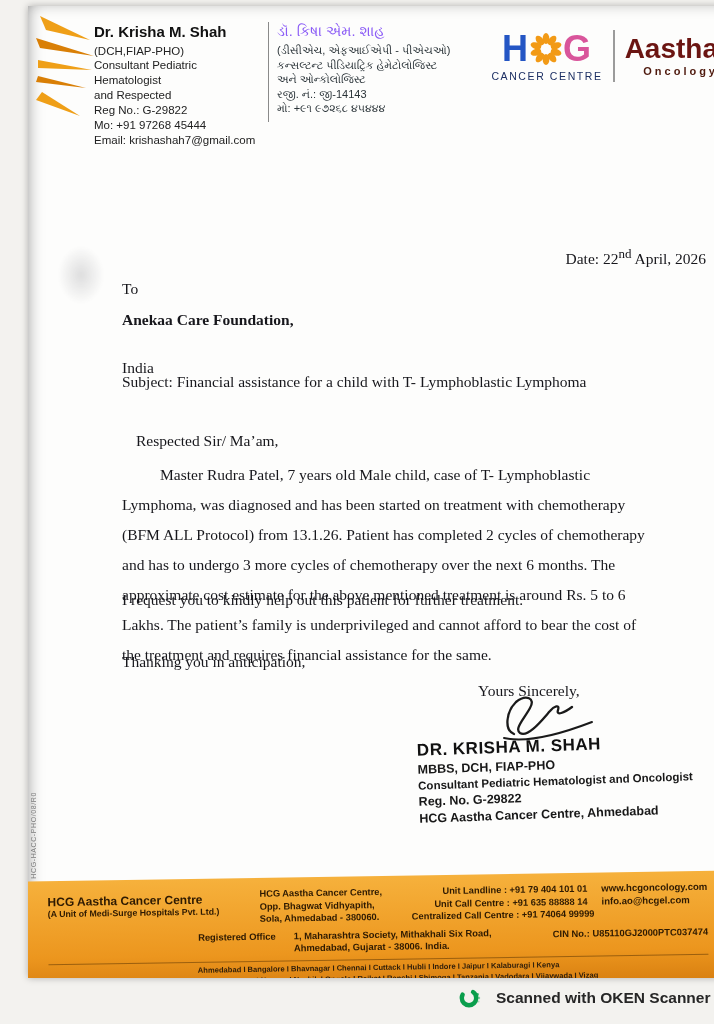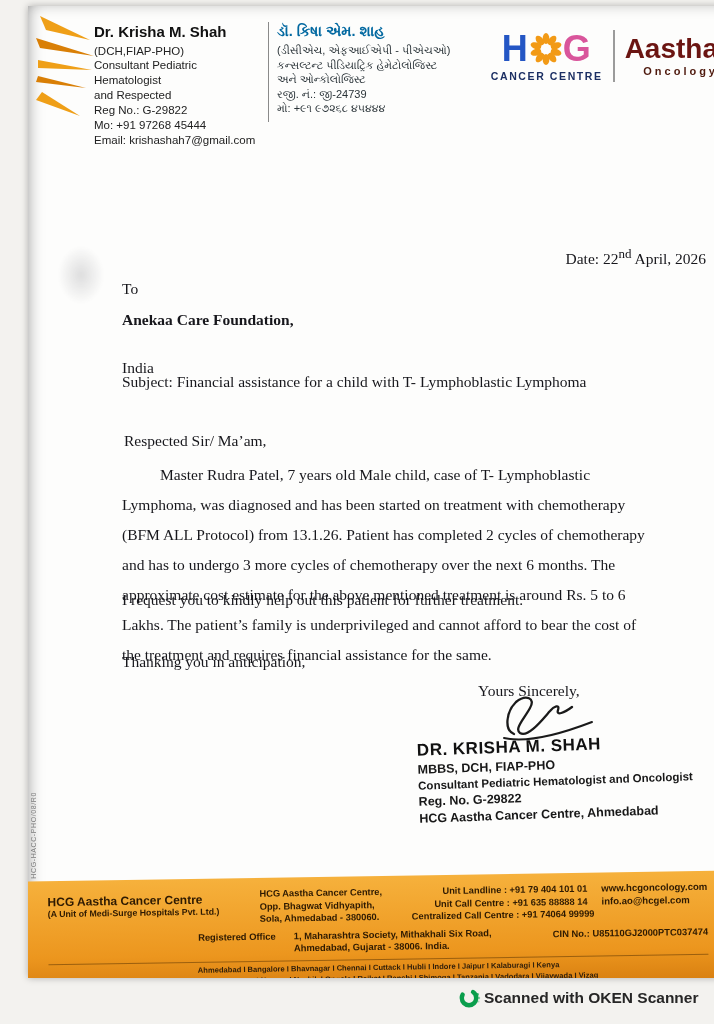--- a/index.html
+++ b/index.html
@@ -19,40 +19,40 @@
                inset 0 10px 14px -10px rgba(0,0,0,.18);
     overflow:hidden;
   }
   
   .header { position:absolute; top:10px; left:8px; right:6px; display:flex; align-items:flex-start; }
   .starburst { width:58px; height:104px; flex:0 0 58px; }
   .doc-en { width:170px; padding-top:6px; line-height:1.3; font-size:11.5px; color:#222; }
   .doc-en .nm { font-size:15px; font-weight:bold; margin-bottom:2px; color:#111; }
   .vdiv { width:1px; background:#8a8a8a; height:100px; margin:6px 8px 0 4px; }
   .doc-gu { width:178px; padding-top:6px; line-height:1.32; font-size:11px; color:#2a3338; }
-  .doc-gu .nm { font-size:14.5px; font-weight:bold; margin-bottom:2px; color:#0369a1; }
+  .doc-gu .nm { font-size:14.5px; font-weight:normal; margin-bottom:2px; color:#8b5cf6; }
   .logo { margin-left:auto; display:flex; align-items:center; padding-top:14px; }
   .hcg-block { text-align:center; }
   .hcg-word { display:flex; align-items:center; justify-content:center; font-weight:800; font-size:36px; letter-spacing:1px; line-height:1; }
   .hcg-h { color:#2456c4; }
   .hcg-g { color:#d9559b; }
   .hcg-sun { width:32px; height:32px; margin:0 1px; }
-  .hcg-cc { font-size:10.5px; font-weight:bold; letter-spacing:1.6px; color:#1c2f63; margin-top:3px; }
+  .hcg-cc { font-size:10.5px; font-weight:normal; letter-spacing:1.6px; color:#1c2f63; margin-top:3px; }
   .logo-sep { width:2px; height:52px; background:#9b9b9b; margin:0 10px; }
   .aastha-block { text-align:right; }
   .aastha-name { font-size:28px; font-weight:800; color:#6b1512; line-height:1; }
   .aastha-sub { font-size:11px; font-weight:bold; letter-spacing:3px; color:#4f1a0e; margin-top:2px; }
   
   .serif { font-family:"Liberation Serif", serif; font-size:15.5px; color:#17171c; }
   .date-line { position:absolute; top:240px; right:18px; }
   .l-to        { position:absolute; top:274px; left:94px; }
   .l-recipient { position:absolute; top:305px; left:94px;font-weight:bold; }
   .l-country   { position:absolute; top:336px; left:94px;margin-top:17px; }
   .l-subject   { position:absolute; top:367px; left:94px; }
-  .l-salutation{ position:absolute; top:426px; left:96px;text-align:center; }
+  .l-salutation{ position:absolute; top:426px; left:108px;text-align:center; }
   .l-body      { position:absolute; top:454px; left:94px; width:524px; line-height:30px; text-indent:38px; text-align:left; }
   .l-request   { position:absolute; top:585px; left:94px; }
   .l-closing   { position:absolute; top:647px; left:94px; }
   .l-signoff   { position:absolute; top:676px; left:450px; }
   .sig-svg     { position:absolute; top:686px; left:458px; }
   .signatory   { position:absolute; top:729px; left:390px; line-height:1.32; transform:rotate(-2deg); }
   .signatory .nm  { font-size:17px; font-weight:800; letter-spacing:.5px; color:#111; }
   .signatory .dg  { font-size:12.5px; font-weight:bold; color:#181818; }
   .signatory .ds  { font-size:11.5px; font-weight:600; color:#181818; }
   .signatory .rg  { font-size:12.5px; font-weight:bold; color:#181818; }
@@ -78,21 +78,21 @@
   .f-addr { width:152px; font-size:9.3px; font-weight:600; line-height:1.35; }
   .f-contacts { width:176px; font-size:9.3px; font-weight:600; text-align:right; line-height:1.35; white-space:nowrap; }
   .f-web { margin-left:auto; font-size:9.6px; font-weight:800; line-height:1.35; text-align:left; }
   .f-row2 { display:flex; margin-top:5px; font-size:9.4px; }
   .f-ro-label { margin-left:150px; font-weight:800; }
   .f-ro-addr { margin-left:18px; font-weight:600; line-height:1.3; }
   .f-cin { margin-left:auto; font-weight:800; padding-top:2px; }
   .f-cities { margin-top:6px; border-top:1px solid rgba(80,45,0,.5); padding-top:2px;
     text-align:center; font-size:7.6px; font-weight:600; line-height:1.45; color:#33200a; }
   
-  .oken { position:absolute; left:458px; top:986px; display:flex; align-items:center; gap:2px; }
+  .oken { position:absolute; left:458px; top:986px; display:flex; align-items:center; gap:14px; }
   .oken-label { font-size:15.5px; font-weight:600; color:#262626; }
   sup { font-size:13px; }
 </style>
 </head>
 <body>
 
 <div class="page">
 
   <div class="header">
     <svg class="starburst" viewBox="0 0 58 104">
@@ -110,21 +110,21 @@
       <div>Reg No.: G-29822</div>
       <div>Mo: +91 97268 45444</div>
       <div>Email: krishashah7@gmail.com</div>
     </div>
     <div class="vdiv"></div>
     <div class="doc-gu">
       <div class="nm">ડૉ. કિષા એમ. શાહ</div>
       <div>(ડીસીએચ, એફઆઈએપી - પીએચઓ)</div>
       <div>કન્સલ્ટન્ટ પીડિયાટ્રિક હેમેટોલોજિસ્ટ</div>
       <div>અને ઓન્કોલોજિસ્ટ</div>
-      <div>રજી. નં.: જી-24739</div>
+      <div>રજી. નં.: જી-14143</div>
       <div>મો: +૯૧ ૯૭૨૬૮ ૪૫૪૪૪</div>
     </div>
     <div class="logo">
       <div class="hcg-block">
         <div class="hcg-word">
           <span class="hcg-h">H</span>
           <svg class="hcg-sun" viewBox="0 0 40 40">
             <g fill="#f29a16">
               <g transform="rotate(0 20 20)">
                   <ellipse cx="20" cy="7" rx="4.2" ry="7"></ellipse>

